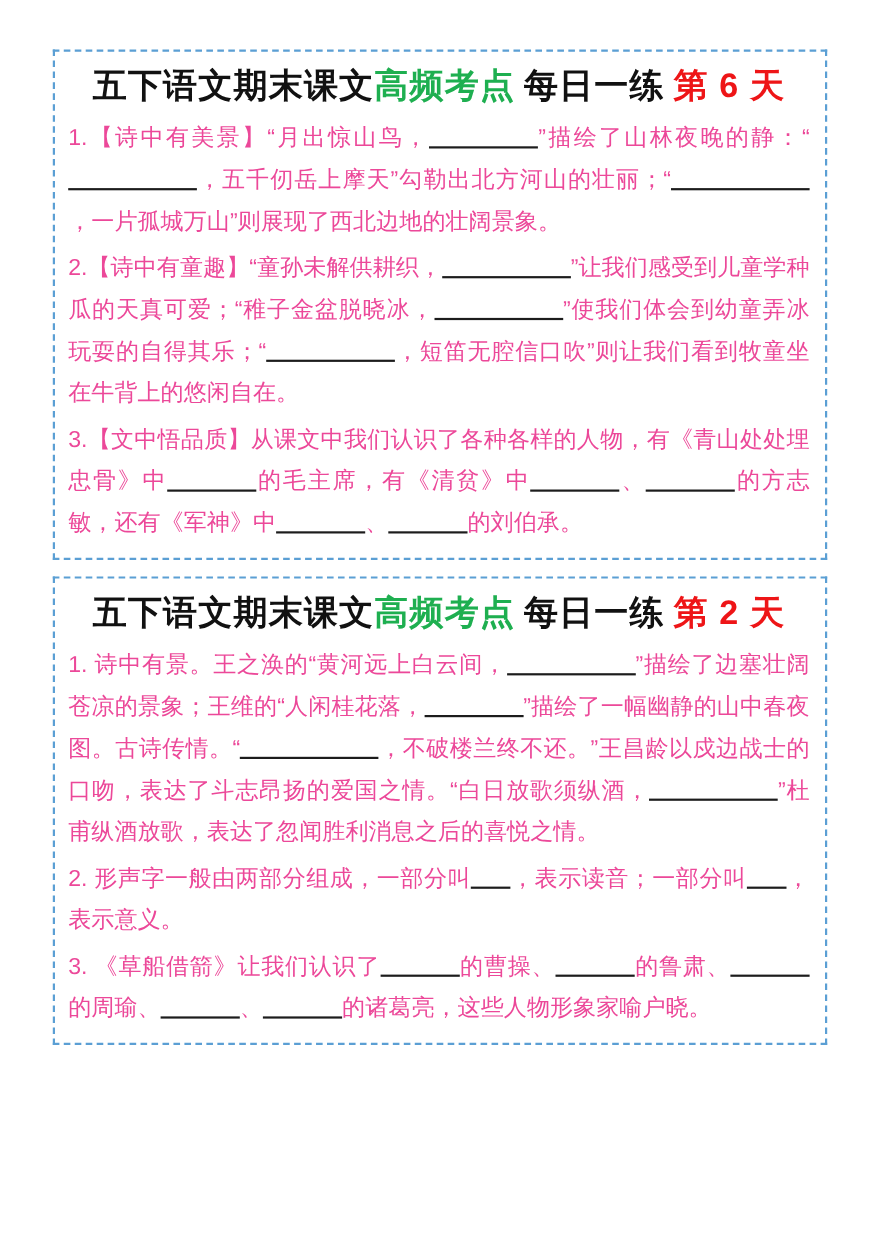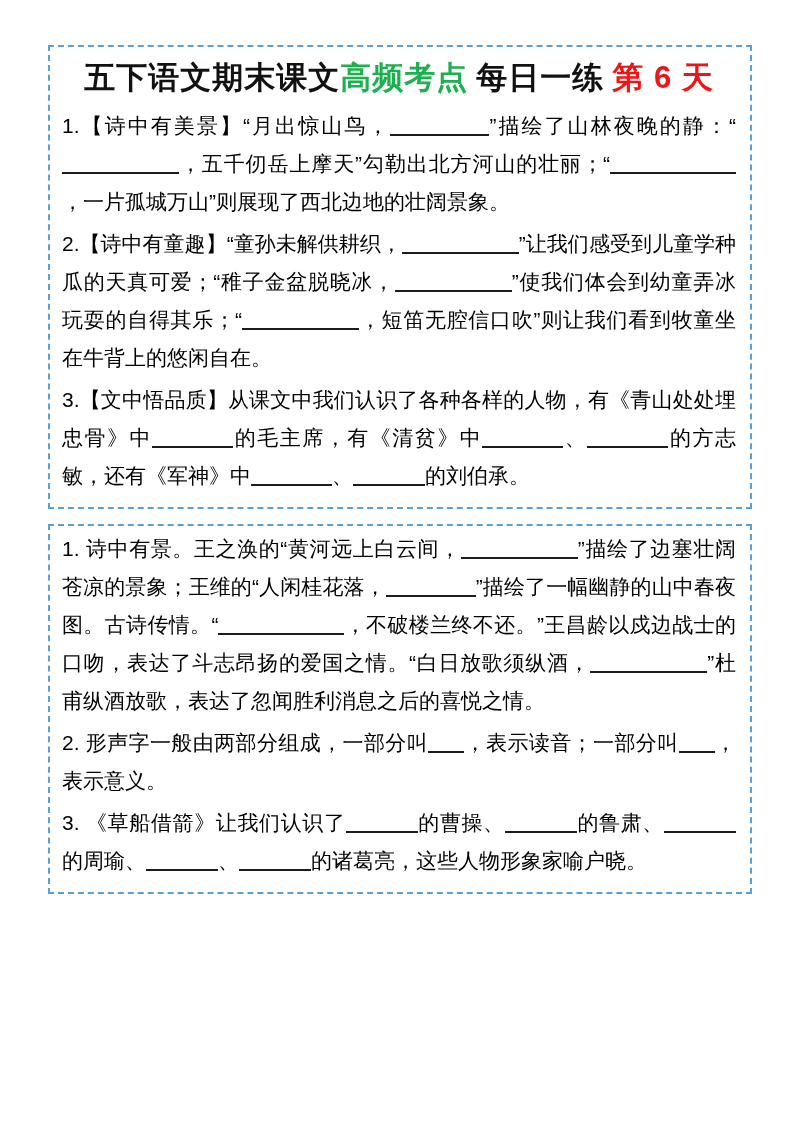--- a/index.html
+++ b/index.html
@@ -27,21 +27,21 @@
     white-space:nowrap;
   }
   .t-green{color:var(--green,#1eaf50);text-align:right;}
   .t-day{color:var(--red,#ee1517);margin-left:8px;}
   .t-mid{margin-left:8px;text-align:right;}
   .q{
     font-size:21px;
     line-height:38px;
     margin:0 0 4px 0;
     text-align:justify;
-    color:#000000;
+    color:#ec4899;
   }
   .q:last-child{margin-bottom:2px;}
   .blank{
     display:inline-block;
     border-bottom:2px solid #1c1c1c;
     height:20px;
     vertical-align:-3px;
   }
 </style>
 </head>
@@ -50,18 +50,19 @@
 <div class="sheet">
 
   <div class="box">
     <div class="box-title"><span>五下语文期末课文</span><span class="t-green">高频考点</span><span class="t-mid">每日一练</span><span class="t-day">第 6 天</span></div>
     <p class="q">1.【诗中有美景】“月出惊山鸟，<span class="blank" style="width:99px"></span>”描绘了山林夜晚的静：“<span class="blank" style="width:117px"></span>，五千仞岳上摩天”勾勒出北方河山的壮丽；“<span class="blank" style="width:126px"></span>，一片孤城万山”则展现了西北边地的壮阔景象。</p>
     <p class="q">2.【诗中有童趣】“童孙未解供耕织，<span class="blank" style="width:117px"></span>”让我们感受到儿童学种瓜的天真可爱；“稚子金盆脱晓冰，<span class="blank" style="width:117px"></span>”使我们体会到幼童弄冰玩耍的自得其乐；“<span class="blank" style="width:117px"></span>，短笛无腔信口吹”则让我们看到牧童坐在牛背上的悠闲自在。</p>
     <p class="q">3.【文中悟品质】从课文中我们认识了各种各样的人物，有《青山处处埋忠骨》中<span class="blank" style="width:81px"></span>的毛主席，有《清贫》中<span class="blank" style="width:81px"></span>、<span class="blank" style="width:81px"></span>的方志敏，还有《军神》中<span class="blank" style="width:81px"></span>、<span class="blank" style="width:72px"></span>的刘伯承。</p>
   </div>
 
   <div class="box">
+    <div class="box-title"><span>五下语文期末课文</span><span class="t-green">高频考点</span><span class="t-mid">每日一练</span><span class="t-day">第 2 天</span></div>
     <p class="q">1. 诗中有景。王之涣的“黄河远上白云间，<span class="blank" style="width:117px"></span>”描绘了边塞壮阔苍凉的景象；王维的“人闲桂花落，<span class="blank" style="width:90px"></span>”描绘了一幅幽静的山中春夜图。古诗传情。“<span class="blank" style="width:126px"></span>，不破楼兰终不还。”王昌龄以戍边战士的口吻，表达了斗志昂扬的爱国之情。“白日放歌须纵酒，<span class="blank" style="width:117px"></span>”杜甫纵酒放歌，表达了忽闻胜利消息之后的喜悦之情。</p>
     <p class="q">2. 形声字一般由两部分组成，一部分叫<span class="blank" style="width:36px"></span>，表示读音；一部分叫<span class="blank" style="width:36px"></span>，表示意义。</p>
     <p class="q">3. 《草船借箭》让我们认识了<span class="blank" style="width:72px"></span>的曹操、<span class="blank" style="width:72px"></span>的鲁肃、<span class="blank" style="width:72px"></span>的周瑜、<span class="blank" style="width:72px"></span>、<span class="blank" style="width:72px"></span>的诸葛亮，这些人物形象家喻户晓。</p>
   </div>
 
 </div>
 
 </body></html>

